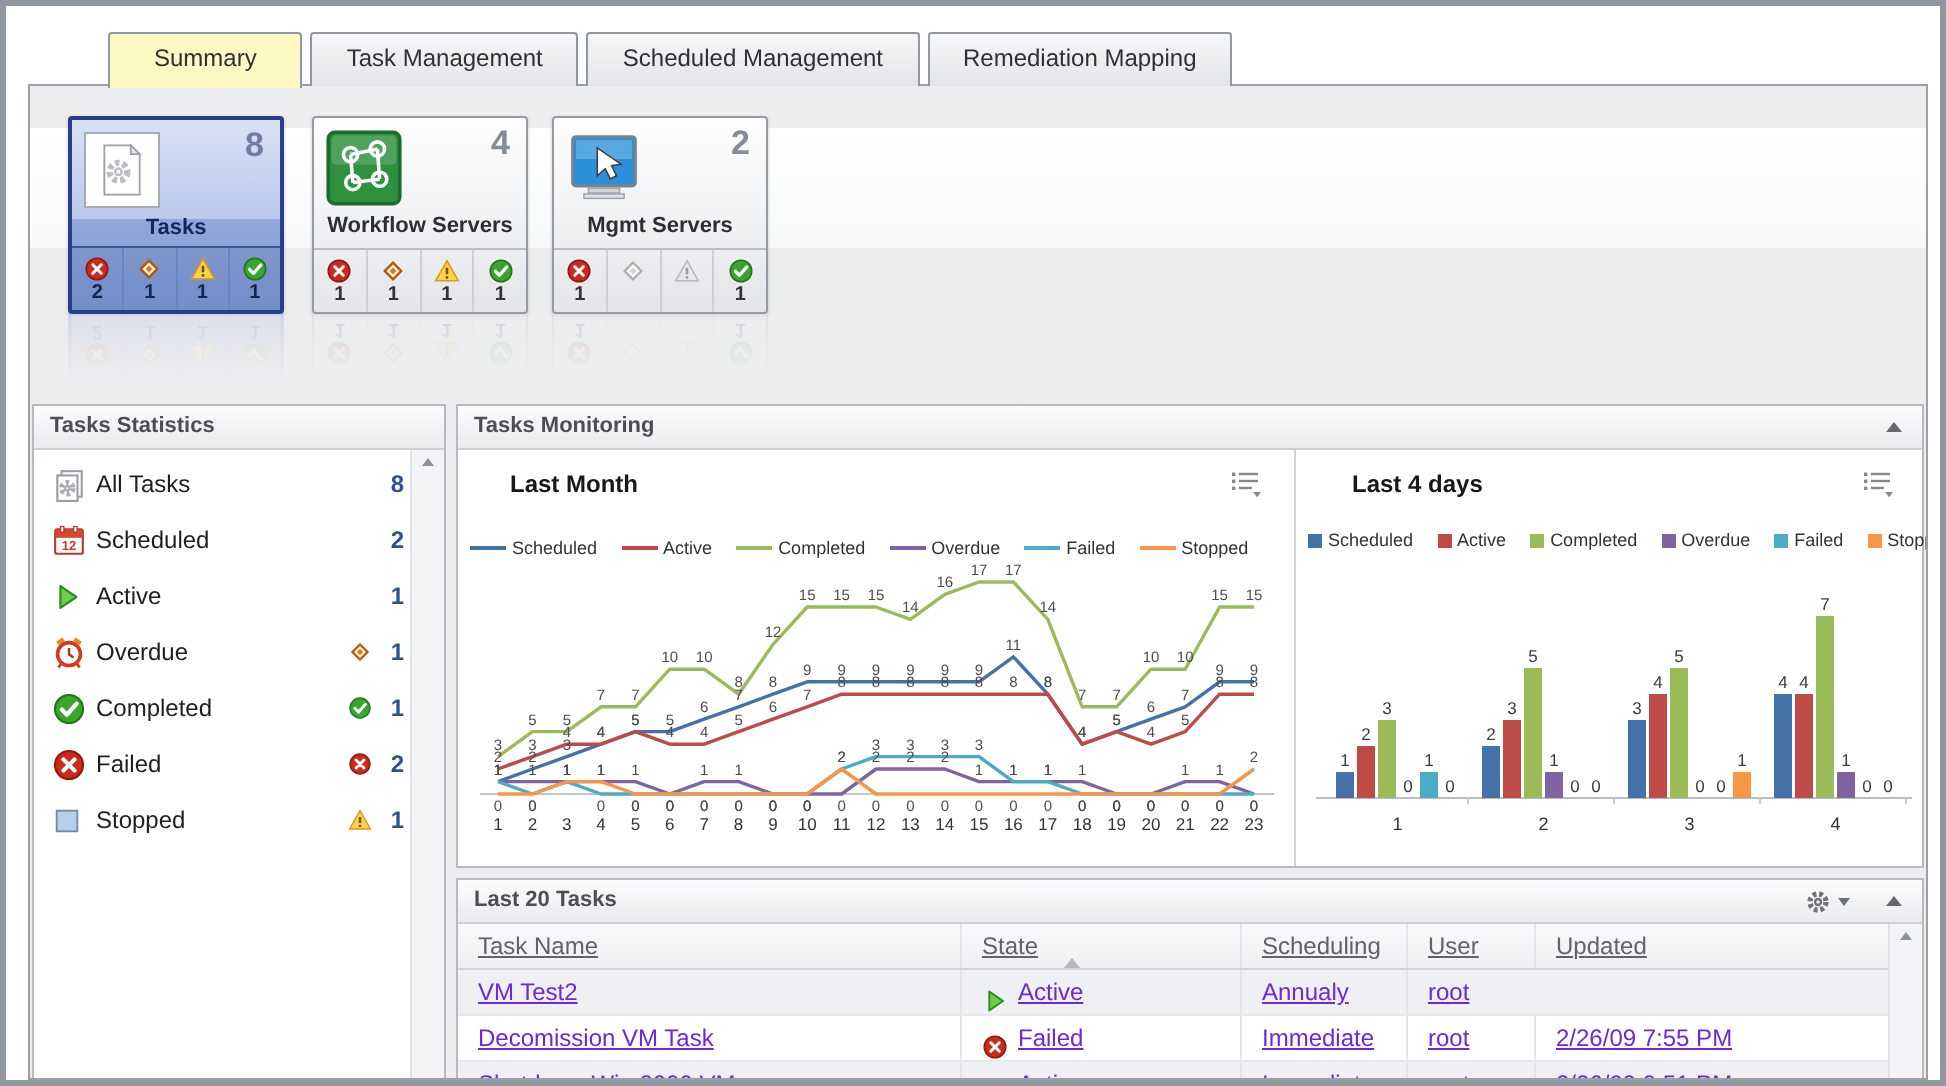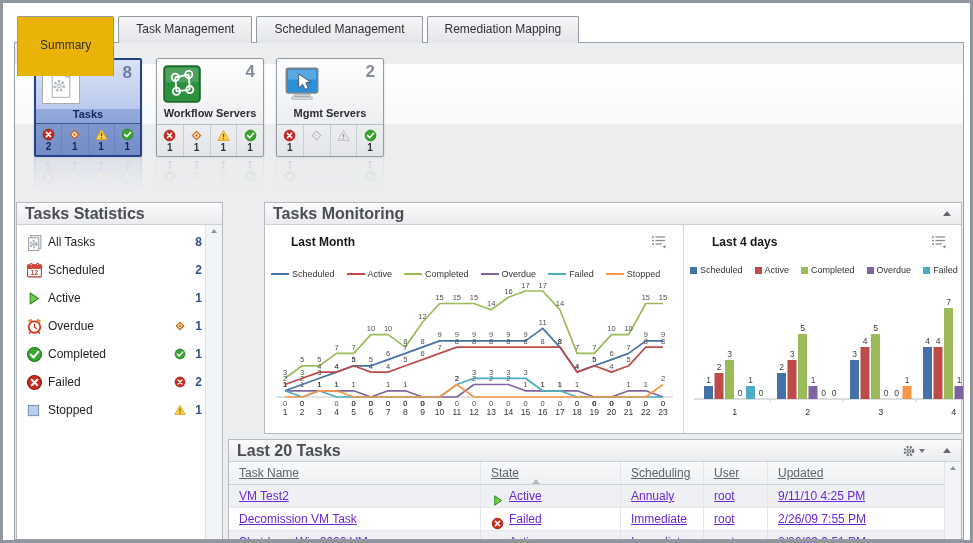--- a/index.html
+++ b/index.html
@@ -1,21 +1,21 @@
 <!DOCTYPE html>
 <html><head>
 <meta charset="utf-8">
 <style>
   html,body{margin:0;padding:0;background:#fff;}
   body{width:973px;height:543px;overflow:hidden;font-family:"Liberation Sans","DejaVu Sans",sans-serif;-webkit-font-smoothing:antialiased;}
   .window{position:absolute;left:0;top:0;width:967px;height:537px;border:3px solid #8f969e;background:#fff;}
   
   .tabbar{position:absolute;left:14px;top:13px;height:27px;display:flex;gap:4px;z-index:5;}
   .tab{padding:0 17px;line-height:25px;font-size:12px;color:#2e3033;background:linear-gradient(180deg,#f6f6f7,#e4e5e8);border:1px solid #9098a1;border-bottom:none;border-radius:2px 2px 0 0;cursor:default;}
-  .tab.active{background:#eab308;padding:16px 22px;position:relative;z-index:6;height:27px;}
+  .tab.active{background:#fef9c3;padding:0 22px;position:relative;z-index:6;height:27px;margin-left:37px;}
   
   .content{position:absolute;left:11px;top:39px;width:948px;height:496px;border:1px solid #99a0a8;background:#ecedef;overflow:hidden;}
   
   .cards-area{position:absolute;left:0;top:0;right:0;height:152px;}
   .cards-band{position:absolute;left:0;right:0;top:21px;height:60px;background:linear-gradient(180deg,#ffffff,#f8f9fa);}
   .card-slot{position:absolute;top:15px;width:110px;}
   .card{position:relative;width:106px;height:97px;border:1px solid #959ba4;border-radius:2px;background:linear-gradient(180deg,#fefefe,#f0f1f3 55%,#e4e5e8);box-shadow:0 1px 2px rgba(0,0,0,.18);}
   .card.selected{border:2px solid #27408b;width:104px;height:95px;background:linear-gradient(180deg,#d9e2f5,#bac9ec 52%,#93a9da 52%,#8099d1);}
   .card-iconbox{position:absolute;left:6px;top:6px;width:38px;height:38px;}
   .card-iconbox.boxed{background:#fff;border:1px solid #a6abb2;width:36px;height:36px;display:flex;align-items:center;justify-content:center;}
@@ -28,35 +28,35 @@
   .scell{flex:1;border-right:1px solid #cbced3;display:flex;flex-direction:column;align-items:center;justify-content:center;gap:1px;}
   .scell:last-child{border-right:none;}
   .card.selected .scell{border-right-color:#6c83bd;}
   .scell .sval{font-size:10px;font-weight:bold;color:#30333a;line-height:10px;height:10px;}
   .card.selected .scell .sval{color:#17254e;}
   .reflect{position:absolute;top:99px;left:0;right:0;height:42px;overflow:hidden;transform:scaleY(-1);opacity:.25;}
   .reflect .card{margin-top:-55px;box-shadow:none;}
   .reflect-fade{position:absolute;top:99px;left:-3px;right:-3px;height:44px;background:linear-gradient(180deg,rgba(236,237,239,.5),rgba(236,237,239,1) 78%);}
   
   .panel{position:absolute;border:1px solid #b6bac0;background:#fff;}
-  .panel-header{height:21px;background:linear-gradient(180deg,#fcfcfd,#eaebed);border-bottom:1px solid #cdd0d4;font-size:16px;font-weight:bold;color:#4b4e52;line-height:21px;padding-left:8px;position:relative;}
+  .panel-header{height:21px;background:linear-gradient(180deg,#fcfcfd,#eaebed);border-bottom:1px solid #cdd0d4;font-size:11px;font-weight:bold;color:#4b4e52;line-height:21px;padding-left:8px;position:relative;}
   .tri-up{width:0;height:0;border-left:4px solid transparent;border-right:4px solid transparent;border-bottom:5px solid #64686d;display:inline-block;}
   .hdr-collapse{position:absolute;right:10px;top:8px;}
   
   .stats-panel{left:1px;top:159px;width:205px;bottom:0;border-bottom:none;}
   .stats-body{position:absolute;left:0;top:22px;right:16px;bottom:0;padding-top:3px;}
   .stat-row{height:28px;display:flex;align-items:center;padding:0 4px 0 9px;}
   .stat-icon{width:22px;display:flex;align-items:center;}
   .stat-label{flex:1;font-size:12px;color:#1d1f22;}
   .stat-badge{margin-right:4px;display:flex;align-items:center;}
   .stat-value{font-size:12px;font-weight:bold;color:#31518e;min-width:12px;text-align:right;}
   .stats-scroll{position:absolute;right:0;top:22px;bottom:0;width:16px;background:#f3f4f6;border-left:1px solid #e0e2e5;}
   .scroll-arrow{margin:4px auto 0;border-left:3.5px solid transparent;border-right:3.5px solid transparent;border-bottom:4.5px solid #8d939a;width:0;height:0;}
   
-  .monitor-panel{left:213px;top:159px;right:1px;height:230px;margin-left:36px;}
+  .monitor-panel{left:213px;top:159px;right:1px;height:230px;}
   .monitor-body{position:absolute;left:0;top:22px;right:0;bottom:0;background:#fff;}
   .chart-half{position:absolute;top:0;bottom:0;}
   .chart-half.lhalf{left:0;width:418px;}
   .chart-half.rhalf{left:419px;right:0;}
   .vdivider{position:absolute;left:418px;top:0;bottom:0;width:1px;background:#d4d6d9;}
   .chart-title{position:absolute;top:10px;font-size:12px;font-weight:bold;color:#17181a;}
   .chart-menu{position:absolute;top:10px;cursor:pointer;}
   .legend{position:absolute;left:0;right:0;text-align:left;font-size:9px;color:#333;white-space:nowrap;}
   .lg-item{display:inline-flex;align-items:center;gap:3px;margin:0 6px;}
   .lg-line{width:18px;height:2.4px;display:inline-block;}
@@ -772,21 +772,20 @@
           <div class="trow r0">
        <div class="tcell">VM Test2</div>
        <div class="tcell">
               <svg width="13" height="13" viewBox="0 0 16 16">
                 <path d="M4.5 2.2 L13 8 L4.5 13.8 Z" fill="#72cd4d" stroke="#2f8f1e" stroke-width="1.2" stroke-linejoin="round"></path>
               </svg>
               <span>Active</span>
             </div>
        <div class="tcell">Annualy</div>
        <div class="tcell">root</div>
-       <div class="tcell">9/11/10 4:25 PM</div>
      </div>
           <div class="trow r1">
        <div class="tcell">Decomission VM Task</div>
        <div class="tcell">
               <svg width="13" height="13" viewBox="0 0 16 16">
                 <circle cx="8" cy="8" r="6.6" fill="#cb2a1d" stroke="#8e1a10"></circle>
                 <path d="M5.4 5.4l5.2 5.2M10.6 5.4l-5.2 5.2" stroke="#fff" stroke-width="1.9" stroke-linecap="round"></path>
               </svg>
               <span>Failed</span>
             </div>

